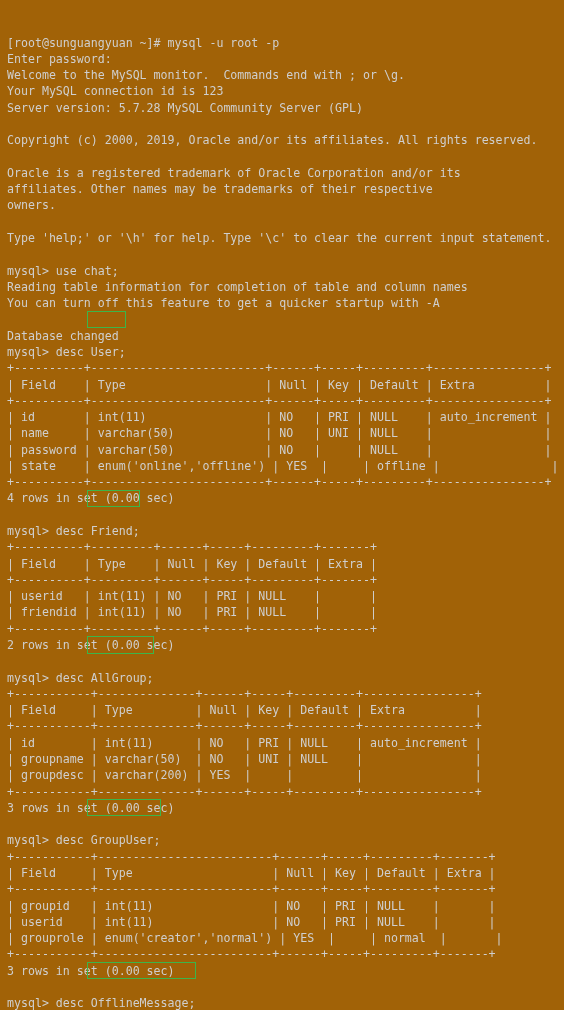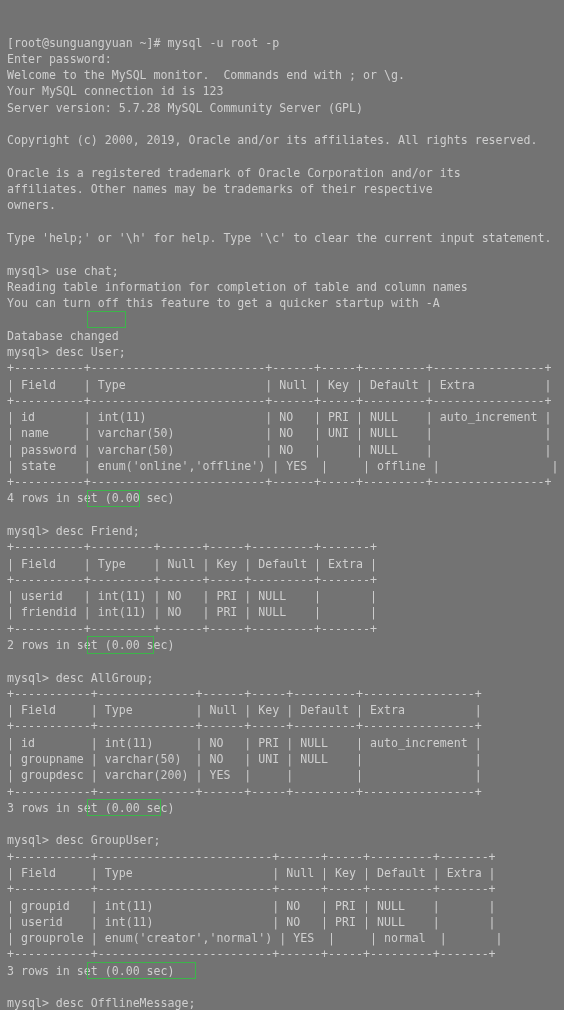--- a/index.html
+++ b/index.html
@@ -9,21 +9,21 @@
   }
   body {
     width: 564px;
     height: 1010px;
     overflow: hidden;
   }
   #terminal {
     position: relative;
     width: 564px;
     height: 1010px;
-    background: #737373;
+    background: #a16207;
     color: #cfcfcf;
     font-family: "DejaVu Sans Mono", "Liberation Mono", monospace;
     font-size: 11.6px;
     line-height: 16.29px;
     letter-spacing: 0px;
     padding: 2px 0 0 7px;
     box-sizing: border-box;
     white-space: pre;
   }
   .line {

